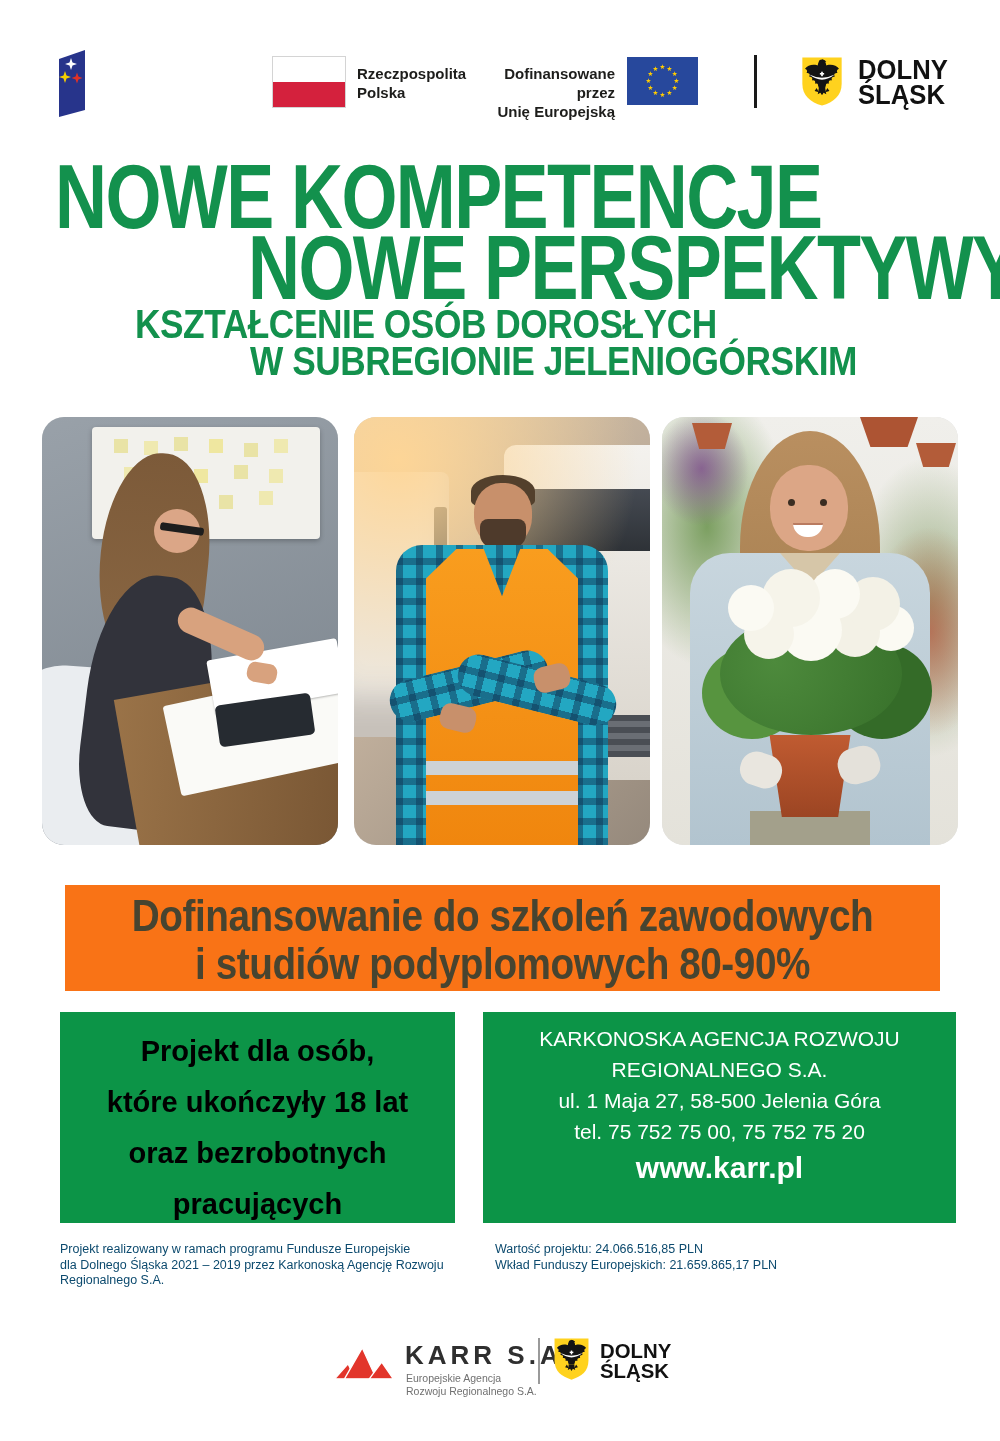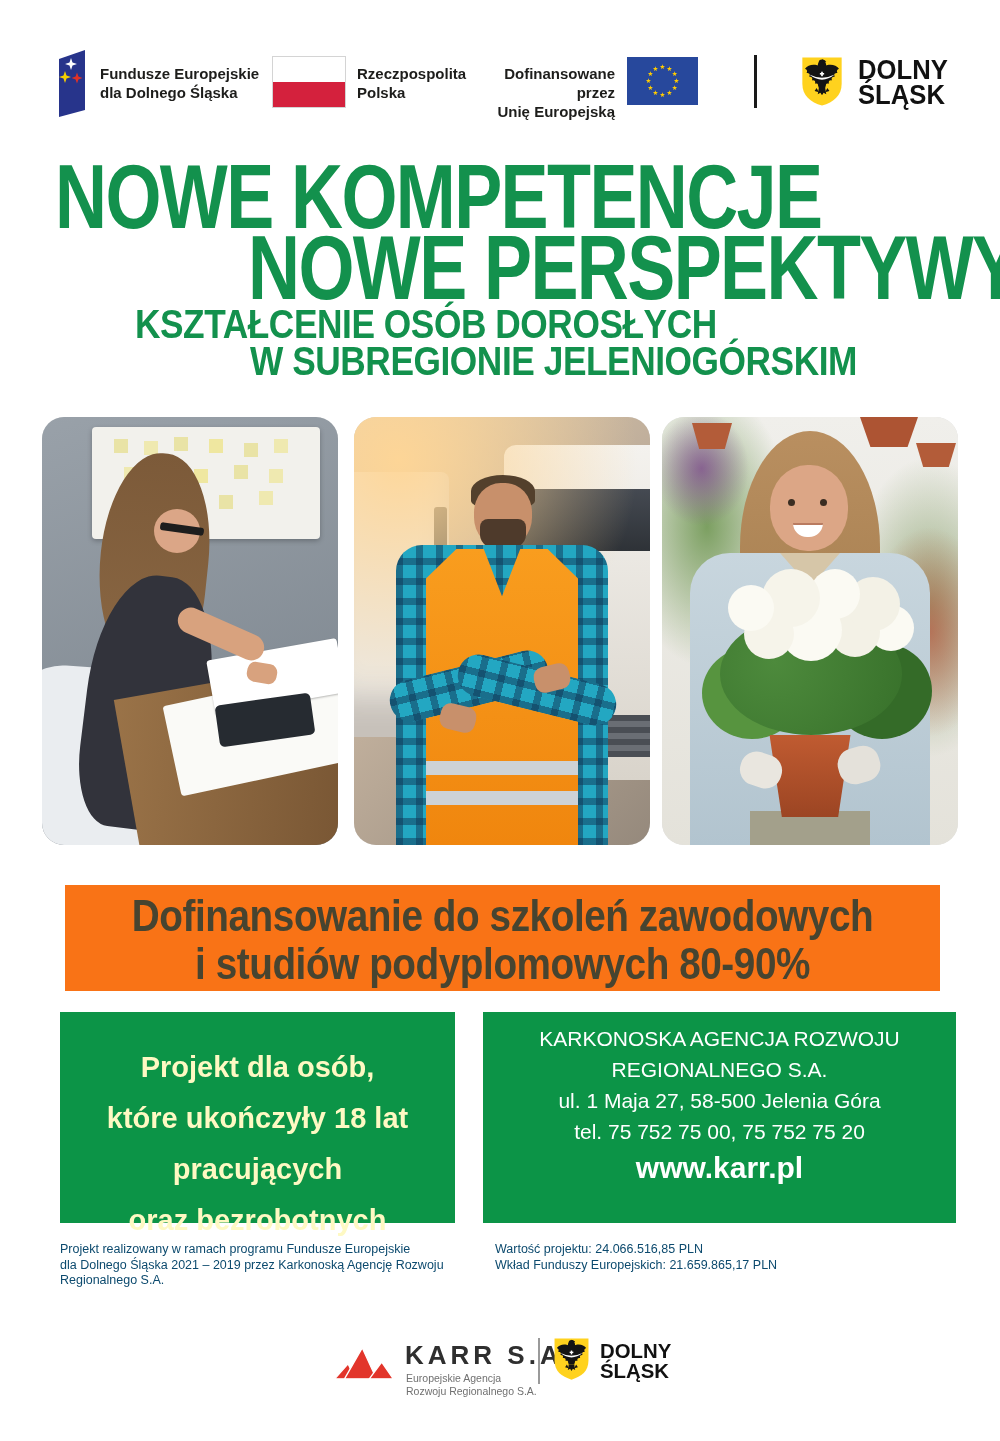--- a/index.html
+++ b/index.html
@@ -104,21 +104,21 @@
   .p3-gloveR{left:176px;top:330px;width:42px;height:36px;background:#e4e1da;border-radius:16px;transform:rotate(-16deg);}
   .p3-apron{left:88px;top:394px;width:120px;height:34px;background:#a3a08b;}
 
   
   .banner{left:65px;top:885px;width:875px;height:106px;background:#f97316;}
   .banner-text{width:100%;text-align:center;padding-top:7px;font-weight:700;font-size:45px;
     line-height:48px;color:#474430;transform:scaleX(.86);letter-spacing:-.5px;}
 
   
   .box-left{left:60px;top:1012px;width:395px;height:211px;background:#0C9447;}
-  .box-left-text{width:100%;text-align:center;padding-top:30px;color:#fef9c3;font-weight:700;
+  .box-left-text{width:100%;text-align:center;padding-top:14px;color:#000000;font-weight:700;
     font-size:29px;line-height:51px;}
   .box-right{left:483px;top:1012px;width:473px;height:211px;background:#0C9447;color:#ffffff;text-align:center;}
   .box-right .l{font-weight:400;font-size:21px;line-height:31px;}
   .box-right-inner{padding-top:11px;}
   .box-right .web{font-weight:700;font-size:30px;line-height:38px;margin-top:2px;}
 
   
   .fp{position:absolute;font-size:12.5px;line-height:15.5px;color:#0c4a6e;}
   .fp-left{left:60px;top:1242px;}
   .fp-right{left:495px;top:1242px;}
@@ -157,24 +157,20 @@
     </defs>
   </svg>
 
   <div class="abs" style="left:55px;top:50px;width:30px;height:68px;">
     <svg viewBox="0 0 30 68" width="30" height="68">
       <polygon points="4,9 30,0 30,60 4,67" fill="#27348B"></polygon>
       <polygon points="16,8 17.5,12.5 22,14 17.5,15.5 16,20 14.5,15.5 10,14 14.5,12.5" fill="#ffffff"></polygon>
       <polygon points="22,22.5 23.4,26.6 27.5,28 23.4,29.4 22,33.5 20.6,29.4 16.5,28 20.6,26.6" fill="#E03127"></polygon>
       <polygon points="10,21 11.5,25.5 16,27 11.5,28.5 10,33 8.5,28.5 4,27 8.5,25.5" fill="#F6D000"></polygon>
     </svg>
-  </div>
-  <div class="lg-text t-eufunds">
-    <div>Fundusze Europejskie</div>
-    <div>dla Dolnego Śląska</div>
   </div>
 
   <div class="abs pl-flag"></div>
   <div class="lg-text t-poland">
     <div>Rzeczpospolita</div>
     <div>Polska</div>
   </div>
 
   <div class="lg-text t-cofunded">
     <div>Dofinansowane przez</div>
@@ -285,22 +281,22 @@
     <div class="banner-text">
       <div>Dofinansowanie do szkoleń zawodowych</div>
       <div>i studiów podyplomowych 80-90%</div>
     </div>
   </div>
 
   <div class="abs box-left">
     <div class="box-left-text">
       <div>Projekt dla osób,</div>
       <div>które ukończyły 18 lat</div>
+      <div>oraz bezrobotnych</div>
       <div>pracujących</div>
-      <div>oraz bezrobotnych</div>
     </div>
   </div>
 
   <div class="abs box-right">
     <div class="box-right-inner">
       <div class="l">KARKONOSKA AGENCJA ROZWOJU</div>
       <div class="l">REGIONALNEGO S.A.</div>
       <div class="l">ul. 1 Maja 27, 58-500 Jelenia Góra</div>
       <div class="l">tel. 75 752 75 00, 75 752 75 20</div>
       <div class="web">www.karr.pl</div>

